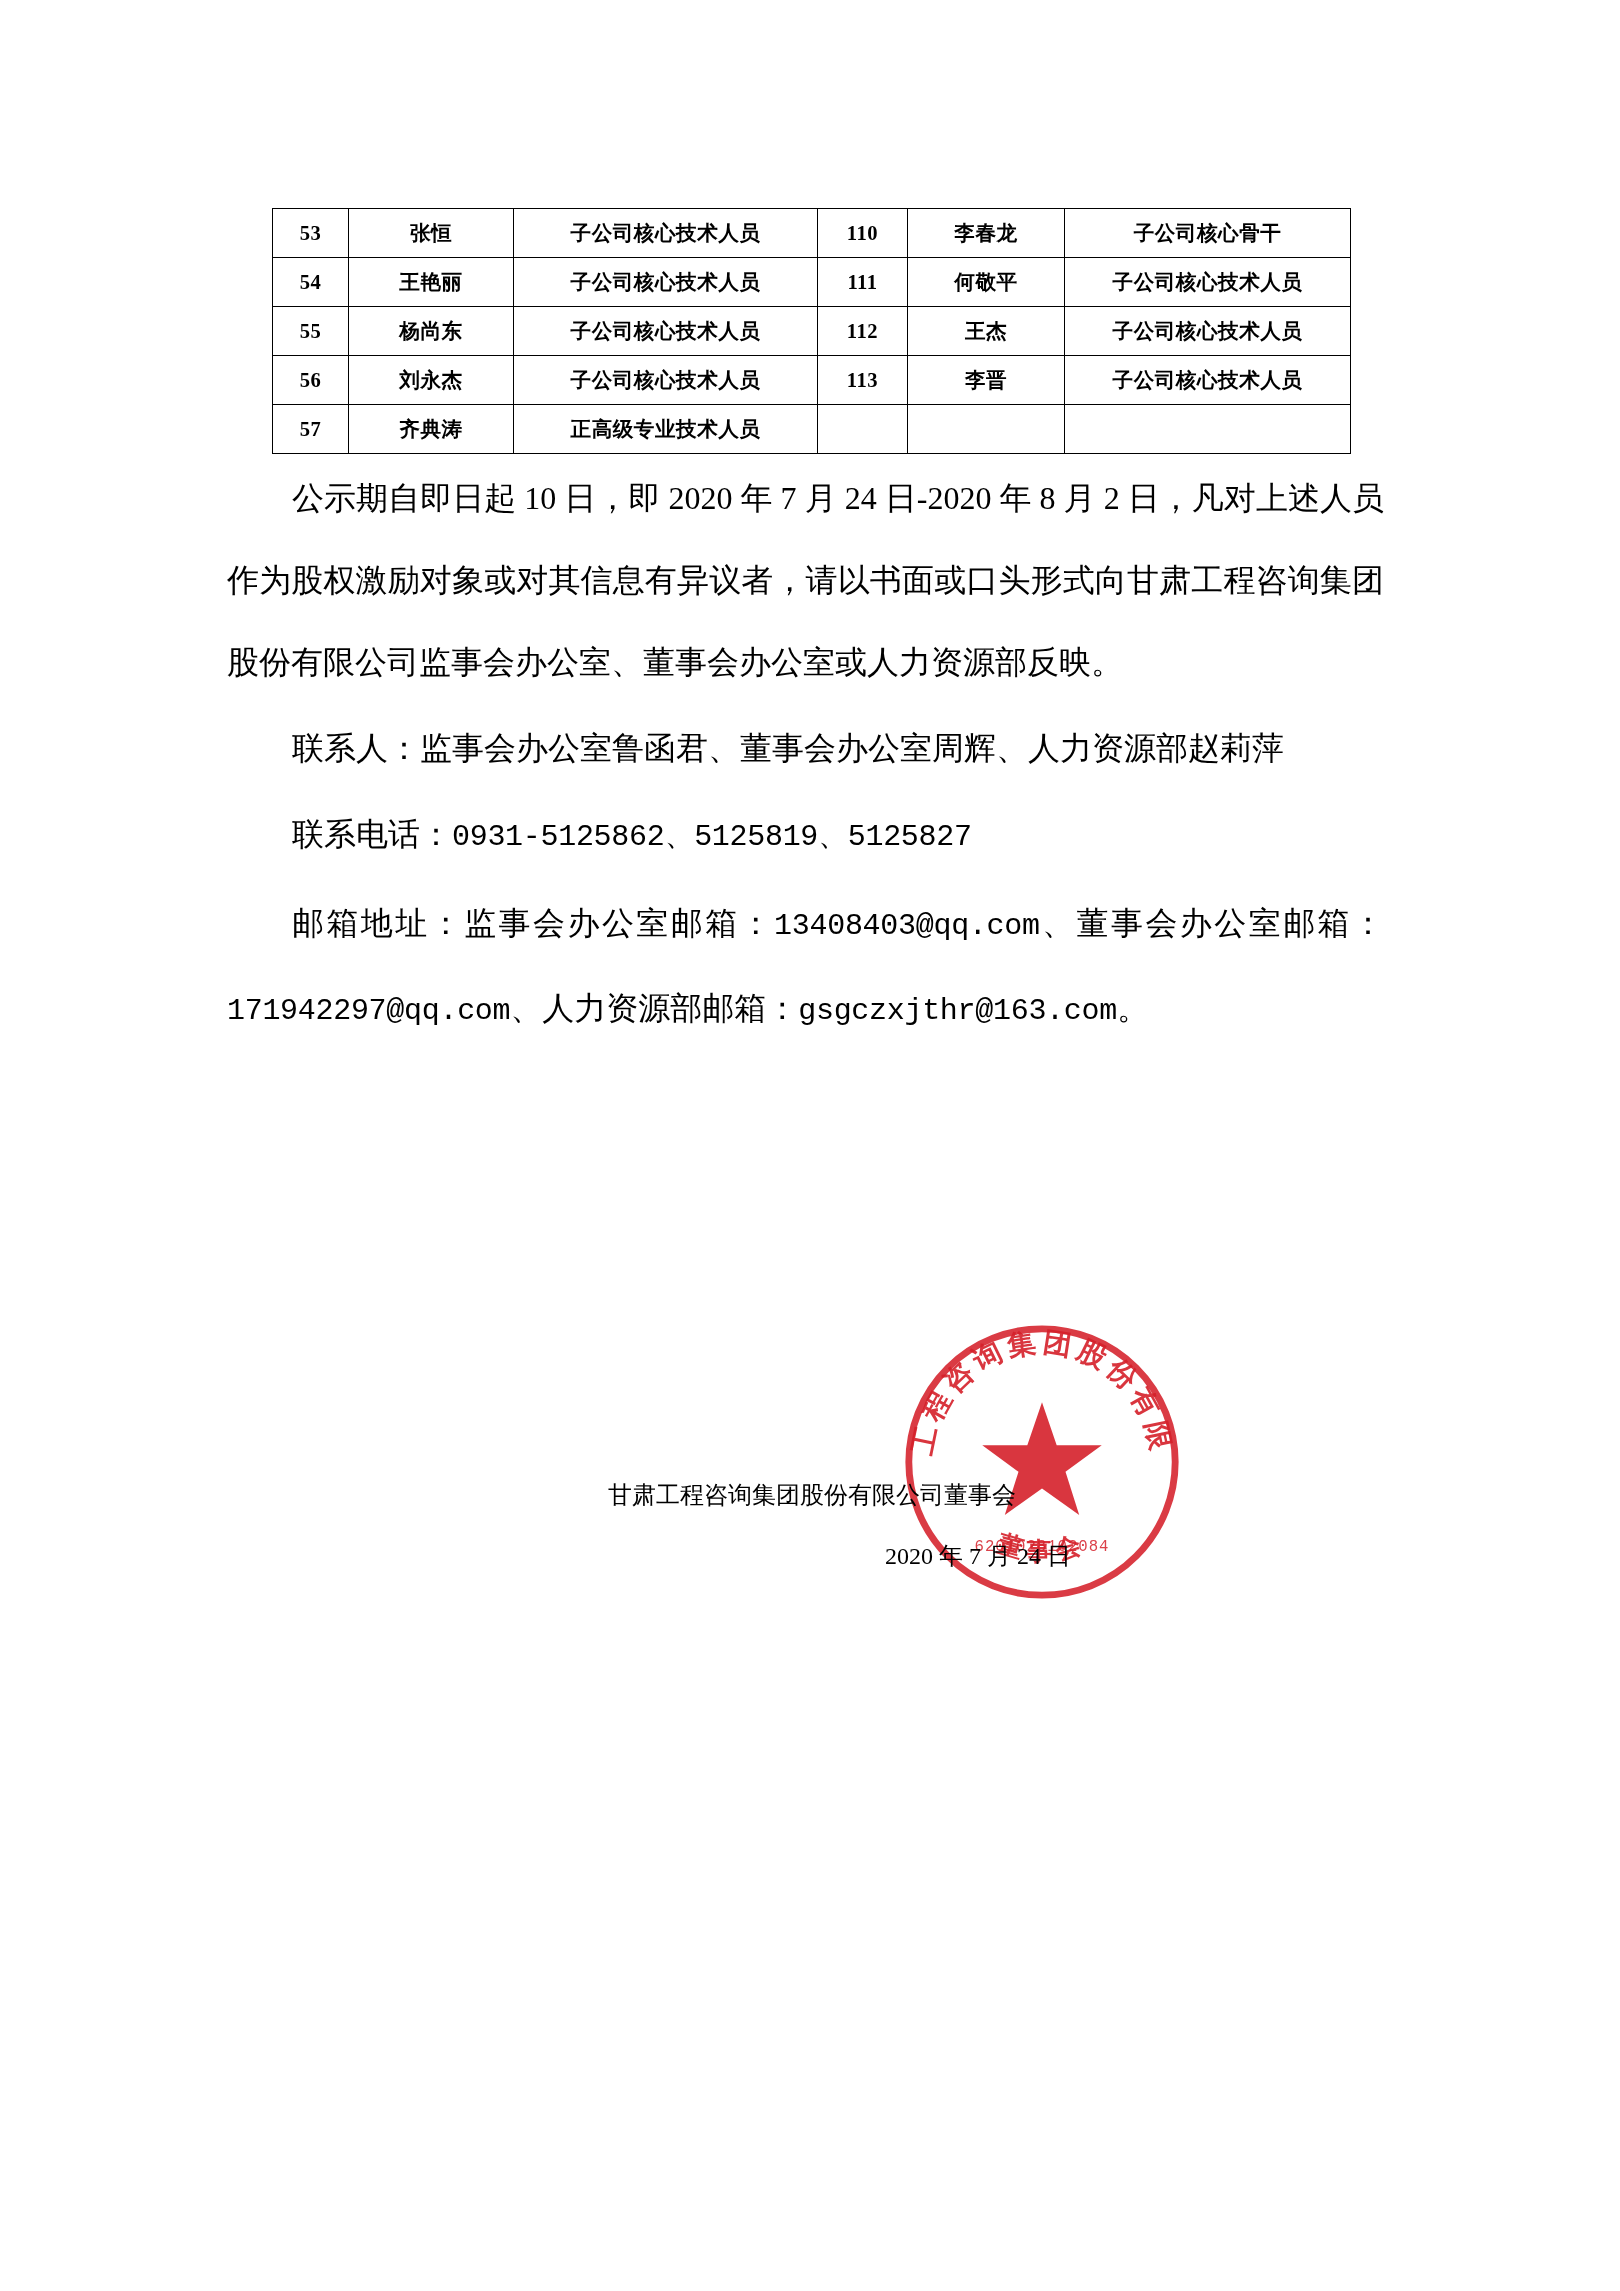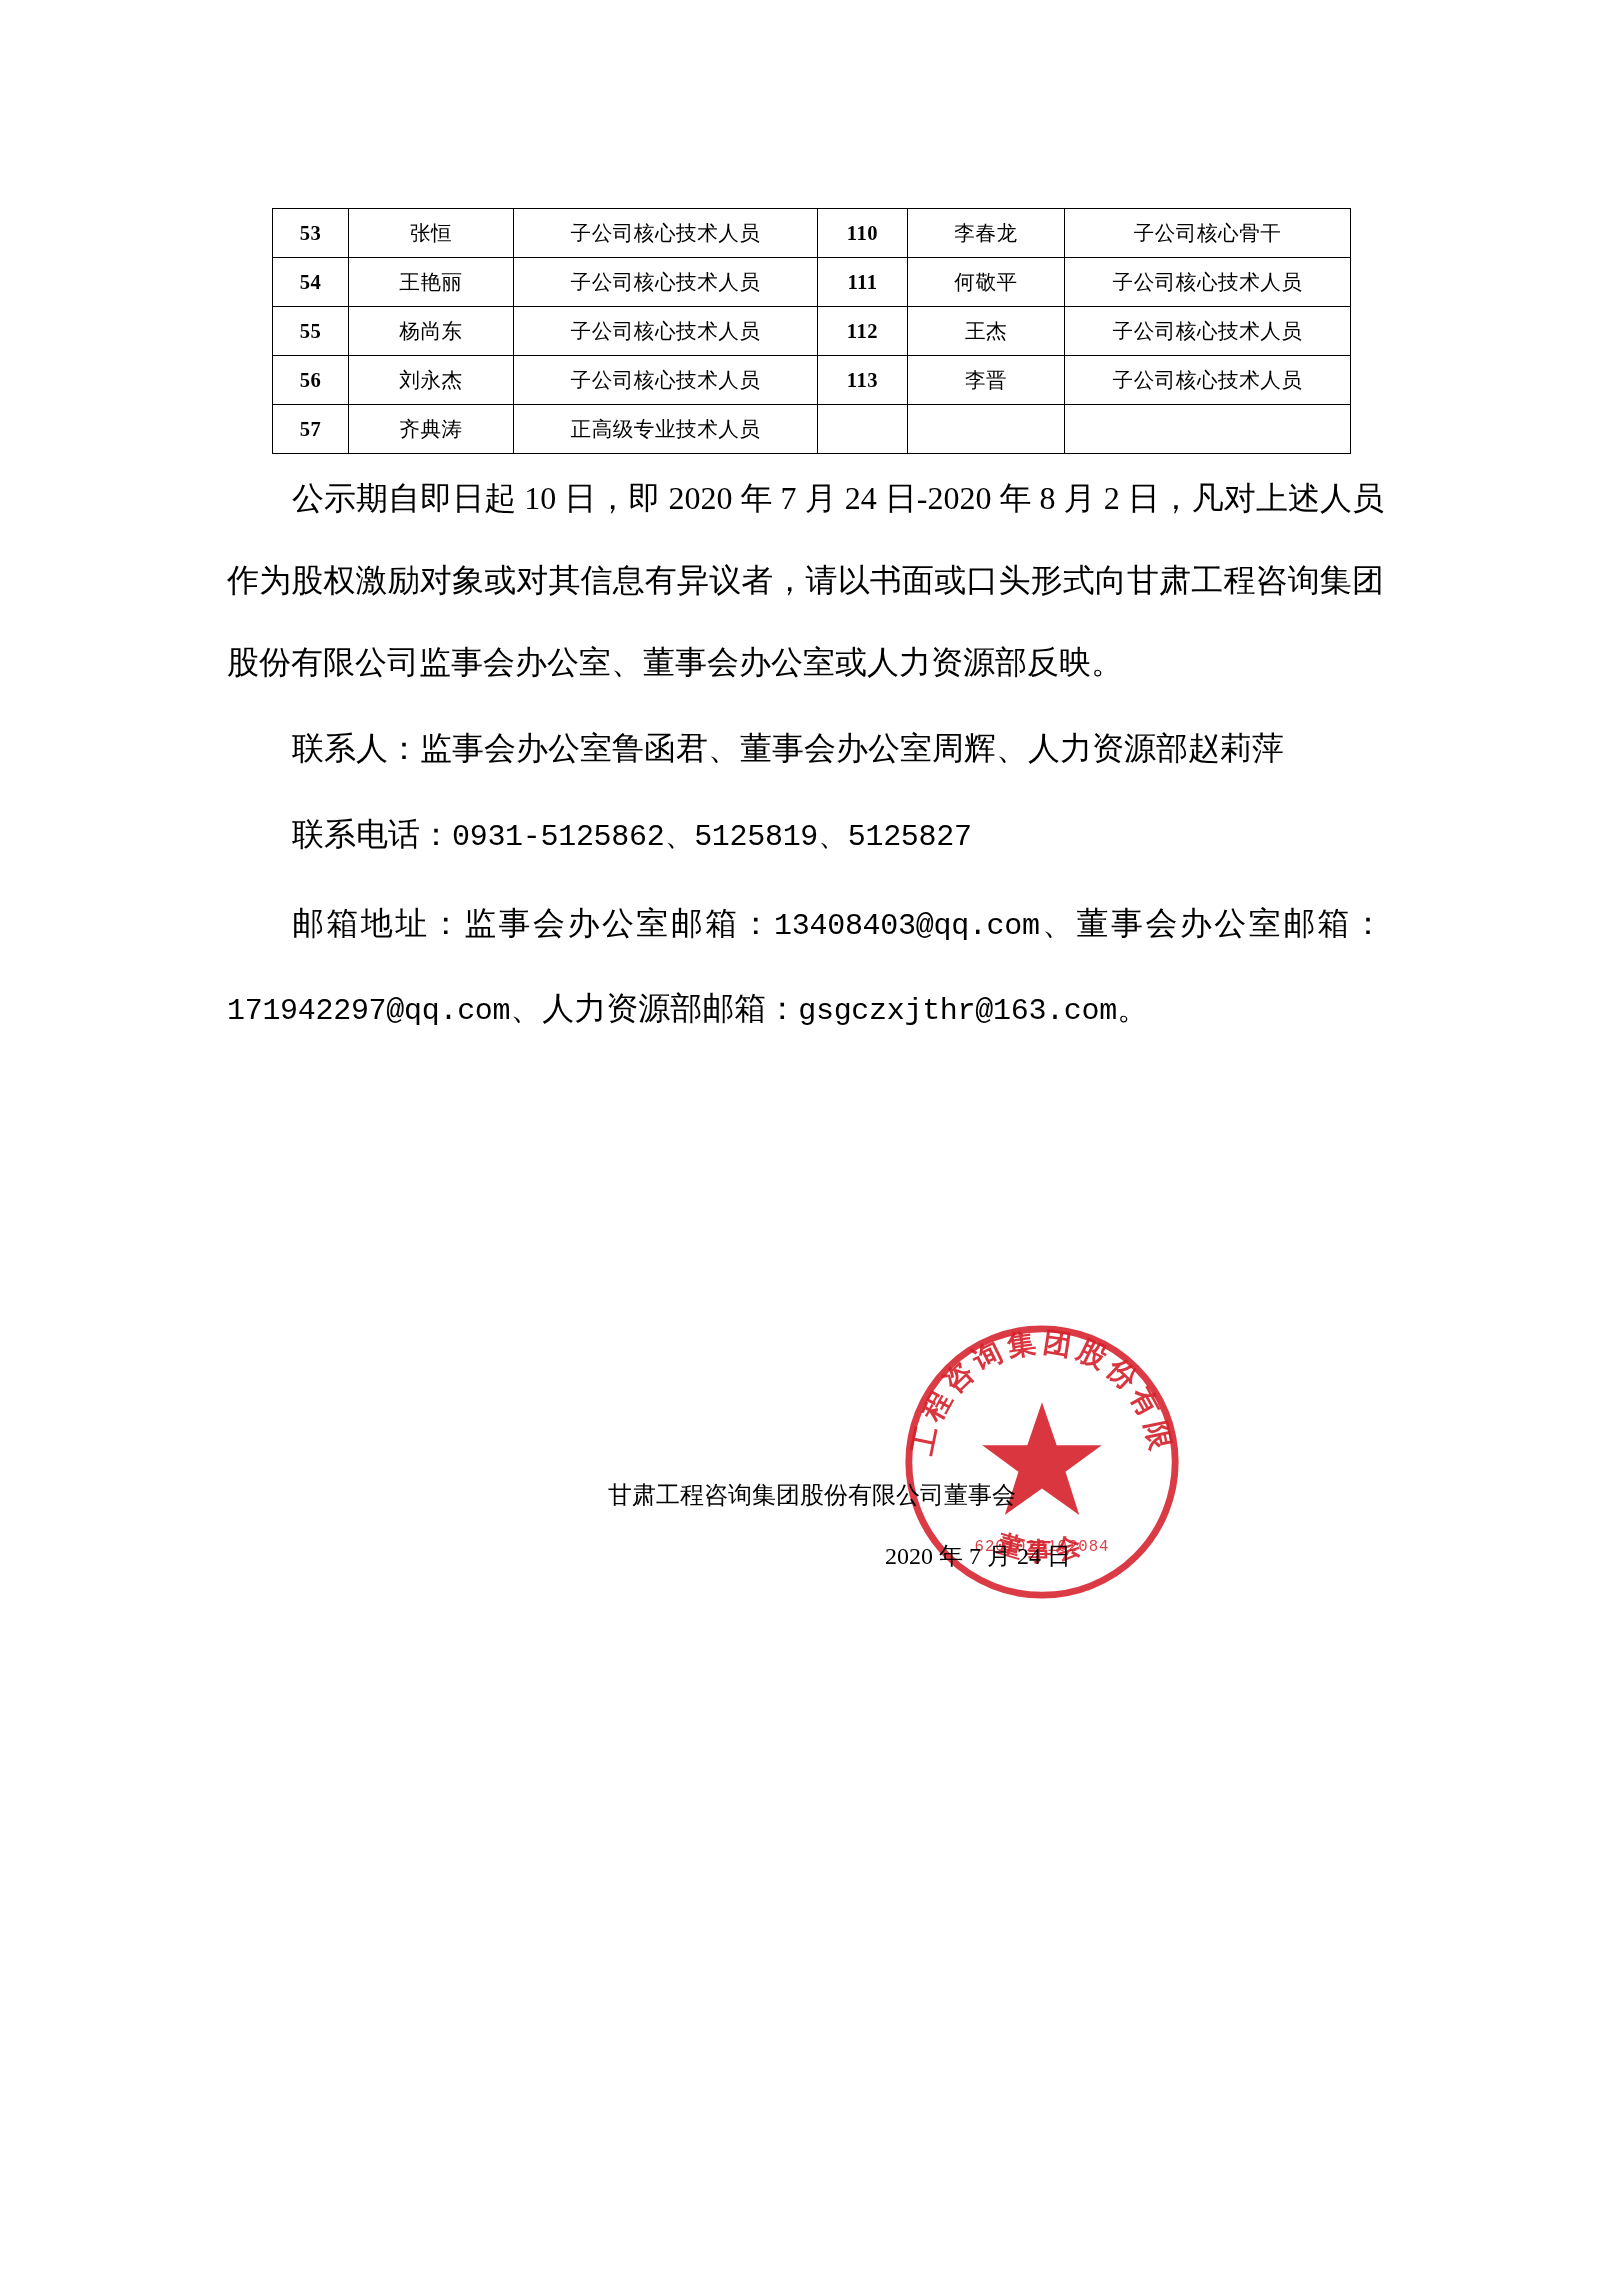--- a/index.html
+++ b/index.html
@@ -34,21 +34,21 @@
     width: 1078px;
     table-layout: fixed;
   }
   table.roster td {
     border: 1.5px solid #000;
     height: 48px;
     text-align: center;
     vertical-align: middle;
     font-family: "Liberation Serif", "DejaVu Serif", serif;
     font-size: 20.6px;
-    font-weight: normal;
+    font-weight: bold;
     letter-spacing: 0.5px;
     padding: 0 2px;
   }
   table.roster td.num {
     font-family: "Liberation Serif", "DejaVu Serif", serif;
     font-weight: bold;
     font-size: 20.6px;
   }
   col.c1 { width: 76px; }
   col.c2 { width: 165px; }

